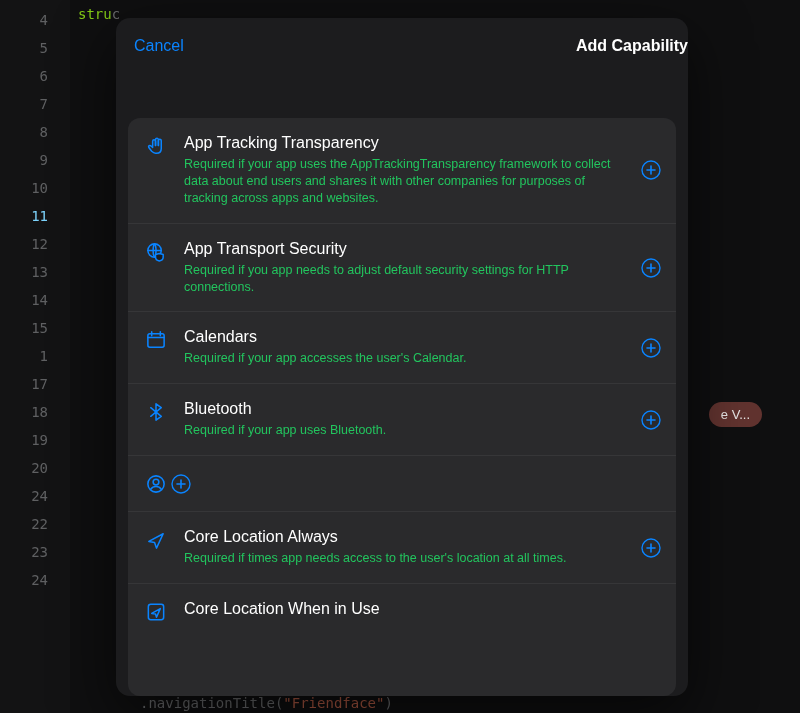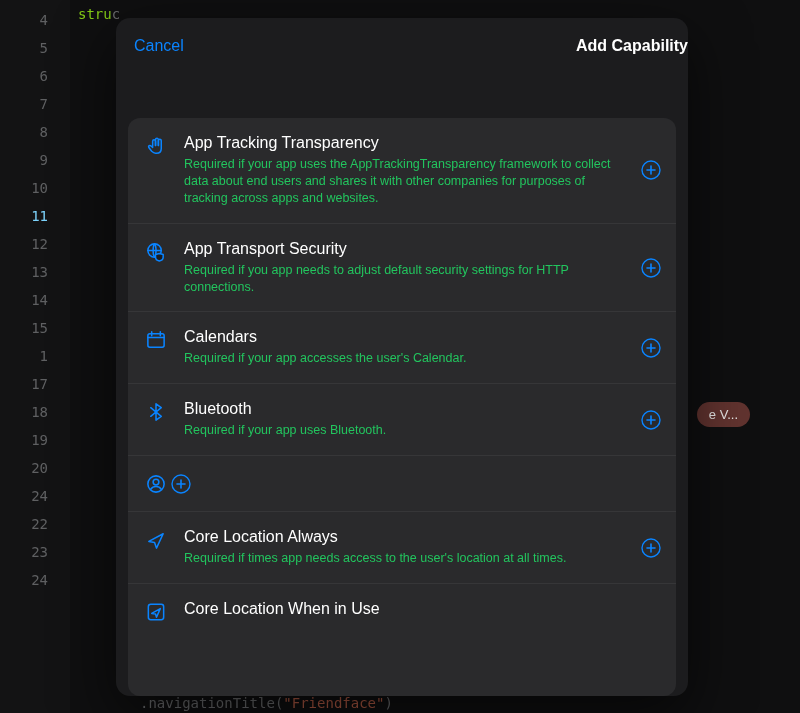--- a/index.html
+++ b/index.html
@@ -4,21 +4,21 @@
 <style>
   html,body{margin:0;padding:0;background:#000;font-family:-apple-system,BlinkMacSystemFont,"SF Pro Text","Helvetica Neue",sans-serif;color:#fff;overflow:hidden}
   #stage{position:relative;width:800px;height:713px;background:#0f0f10}
   .gutter{position:absolute;left:0;top:0;bottom:0;width:70px;background:#131314;padding-top:6px}
   .ln{height:28px;line-height:28px;text-align:right;padding-right:22px;font-size:14px;color:#5f6062;font-family:ui-monospace,Menlo,monospace}
   .ln.sel{color:#7dd3fc}
   .code{position:absolute;left:78px;top:6px;font-family:ui-monospace,Menlo,monospace;font-size:14px;color:#6b6c6e}
   .kw{color:#84cc16}
   .bottomcode{position:absolute;left:140px;bottom:2px;font-family:ui-monospace,Menlo,monospace;font-size:14px;color:#6b6c6e}
   .str{color:#b15a44}
-  .pill{position:absolute;right:50px;top:402px;background:#61332f;color:#e8e6e5;border-radius:14px;padding:5px 12px;font-size:13px}
+  .pill{position:absolute;right:38px;top:402px;background:#61332f;color:#e8e6e5;border-radius:14px;padding:5px 12px;font-size:13px}
 
   .sheet{position:absolute;left:116px;top:18px;width:572px;height:678px;background:#1c1c1e;border-radius:14px;box-shadow:0 20px 60px rgba(0,0,0,.6);overflow:hidden}
   .sheet-head{position:relative;height:56px;line-height:56px}
   .cancel{position:absolute;left:18px;top:0;color:#0a84ff;font-size:16px;cursor:pointer}
   .title{text-align:right;font-size:16px;font-weight:700}
 
   .list{position:absolute;left:12px;right:12px;top:100px;bottom:0;background:#2a2a2c;border-radius:12px;overflow:hidden}
   .row{display:flex;align-items:flex-start;padding:16px 14px 16px 14px;border-bottom:1px solid rgba(255,255,255,.06);cursor:pointer}
   .row:last-child{border-bottom:none}
   .ic{flex:0 0 28px;width:28px;display:flex;align-items:center;justify-content:center;margin-top:1px}

